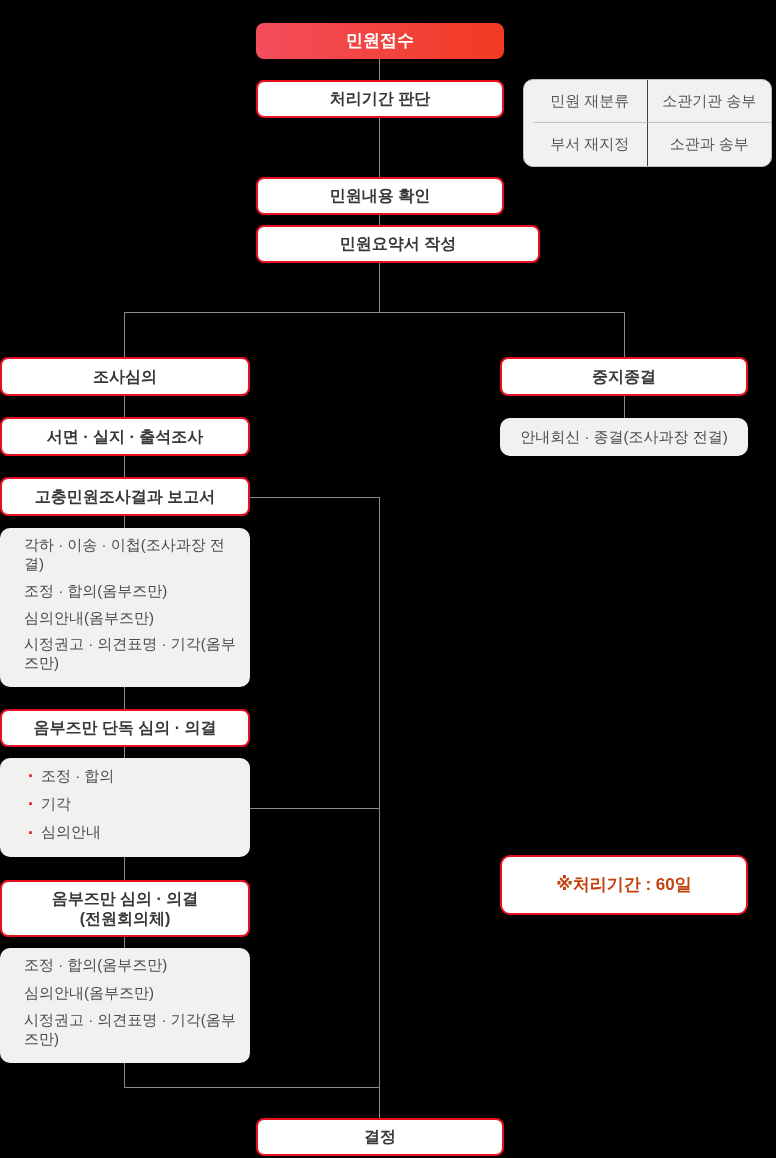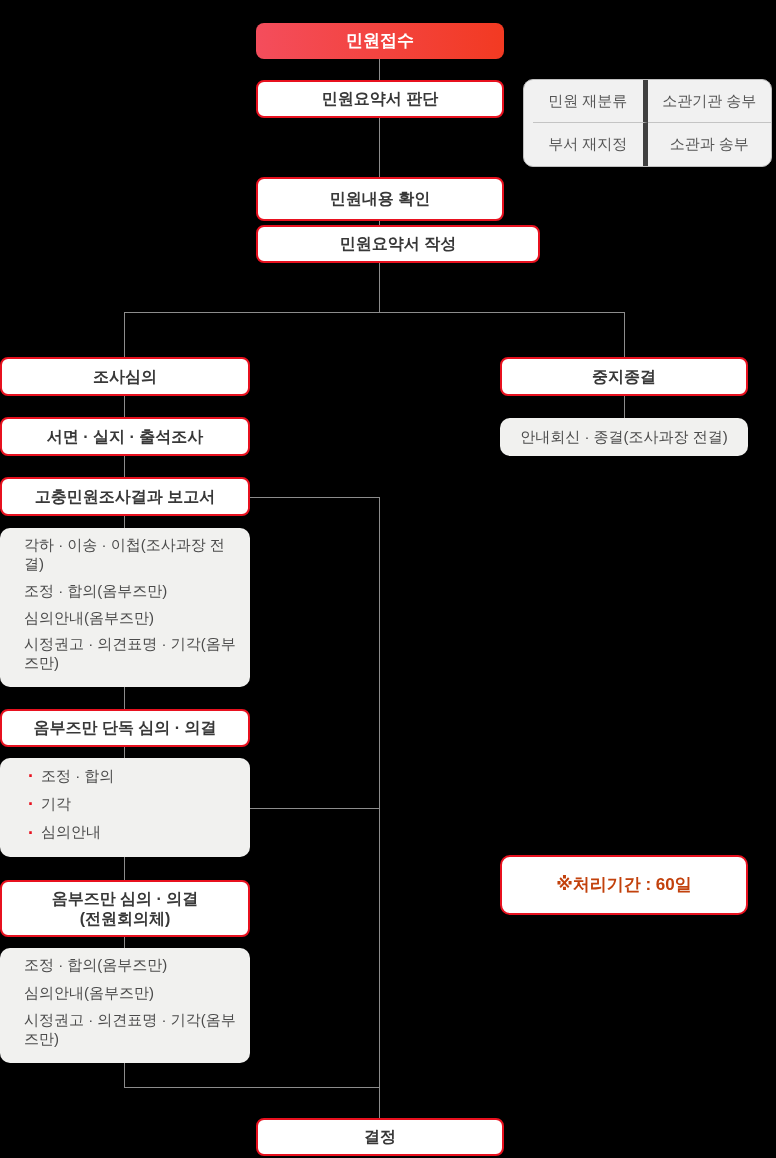--- a/index.html
+++ b/index.html
@@ -44,42 +44,42 @@
     position:absolute;left:523px;top:79px;width:249px;height:88px;
     box-sizing:border-box;background:#f1f1f1;border:1px solid #bfbfbf;
     border-radius:10px;display:grid;
     grid-template-columns:1fr 1fr;grid-template-rows:1fr 1fr;
     color:#555555;font-size:15px;overflow:hidden;
   }
   .cell{
     display:flex;align-items:center;justify-content:center;
     box-sizing:border-box;
   }
-  .cell.br{border-right:5px solid #404040;margin-left:9px;}
+  .cell.br{border-right:1px solid #404040;margin-left:9px;}
   .cell.bb{border-bottom:1px solid #c4c4c4;}
 </style>
 </head>
 <body>
 
 <div class="canvas">
 
   <div class="line v" style="left:379px;top:39px;height:273px"></div>
   <div class="line h" style="left:124px;top:312px;width:501px"></div>
   <div class="line v" style="left:124px;top:312px;height:45px"></div>
   <div class="line v" style="left:624px;top:312px;height:106px"></div>
   <div class="line v" style="left:124px;top:357px;height:730px"></div>
   <div class="line h" style="left:124px;top:1087px;width:256px"></div>
   <div class="line v" style="left:379px;top:497px;height:621px"></div>
   <div class="line h" style="left:250px;top:497px;width:130px"></div>
   <div class="line h" style="left:250px;top:808px;width:130px"></div>
 
   <div class="box start" style="left:256px;top:3px;width:248px;height:36px">민원접수</div>
 
-  <div class="box outlined" style="left:256px;top:80px;width:248px;height:38px">민원요약서 판단</div>
-  <div class="box outlined" style="left:256px;top:177px;width:248px;height:44px">민원내용 확인</div>
+  <div class="box outlined" style="left:256px;top:80px;width:248px;height:38px">처리기간 판단</div>
+  <div class="box outlined" style="left:256px;top:177px;width:248px;height:38px">민원내용 확인</div>
   <div class="box outlined" style="left:256px;top:225px;width:284px;height:38px">민원요약서 작성</div>
 
   <div class="table">
     <div class="cell br bb">민원 재분류</div>
     <div class="cell bb">소관기관 송부</div>
     <div class="cell br">부서 재지정</div>
     <div class="cell">소관과 송부</div>
   </div>
 
   <div class="box outlined" style="left:0;top:357px;width:250px;height:39px">조사심의</div>

